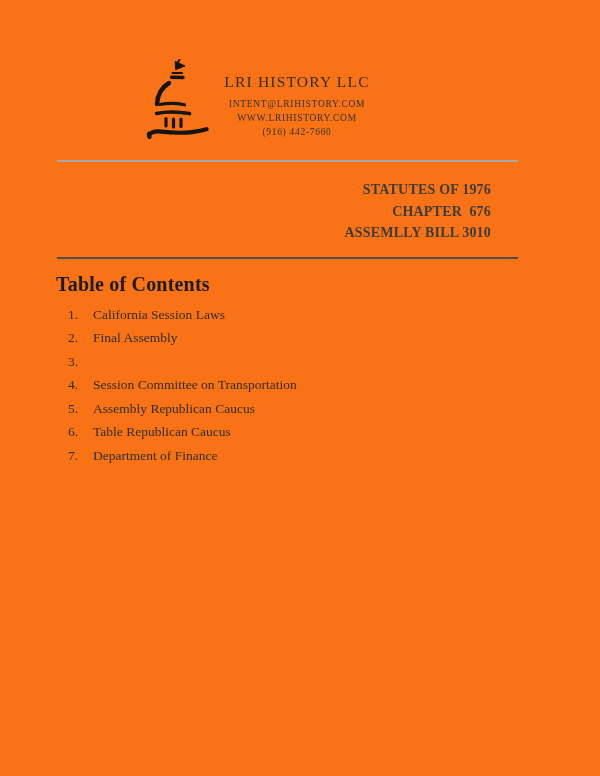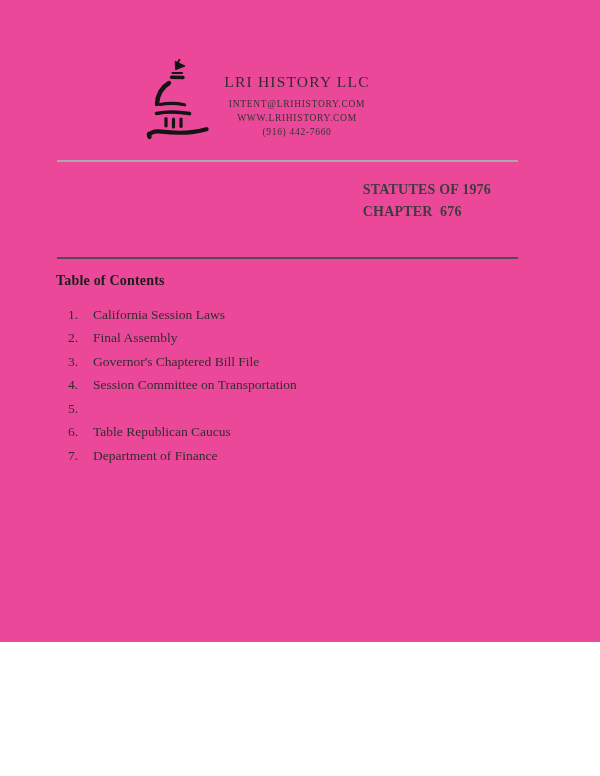--- a/index.html
+++ b/index.html
@@ -3,22 +3,22 @@
 <meta charset="utf-8">
 <style>
   html, body {
     margin: 0;
     padding: 0;
     background: #ffffff;
   }
   .page {
     position: relative;
     width: 600px;
-    height: 642px;
-    background: #ec4899;
+    height: 776px;
+    background: #f97316;
     overflow: hidden;
     font-family: "Liberation Serif", serif;
   }
 
   
   .logo {
     position: absolute;
     left: 146px;
     top: 59px;
     width: 66px;
@@ -62,37 +62,38 @@
     top: 257px;
     height: 1.5px;
     background: #4e4e4e;
   }
 
   
   .statutes {
     position: absolute;
     right: 109px;
     top: 179px;
+    text-align: right;
   }
   .statute-line {
     font-size: 14px;
     font-weight: bold;
     line-height: 21.5px;
     letter-spacing: 0.2px;
     color: #3c3c3c;
     white-space: pre;
   }
 
   
   .toc-title {
     position: absolute;
     left: 56px;
     top: 273px;
     margin: 0;
-    font-size: 14px;
+    font-size: 20px;
     font-weight: bold;
     letter-spacing: 0.2px;
     color: #1c1c1c;
   }
   .toc-list {
     position: absolute;
     left: 0;
     top: 303px;
     width: 600px;
     margin: 0;
@@ -143,49 +144,50 @@
     <div class="contact">INTENT@LRIHISTORY.COM</div>
     <div class="contact">WWW.LRIHISTORY.COM</div>
     <div class="contact">(916) 442-7660</div>
   </div>
 
   <div class="rule rule-top"></div>
 
   <div class="statutes">
     <div class="statute-line">STATUTES OF 1976</div>
     <div class="statute-line">CHAPTER  676</div>
+    <div class="statute-line">ASSEMLLY BILL 3010</div>
   </div>
 
   <div class="rule rule-bottom"></div>
 
   <h2 class="toc-title">Table of Contents</h2>
 
   <ol class="toc-list" id="toc-list">
     <li class="toc-item">
       <span class="toc-num">1.</span>
       <span class="toc-label">California Session Laws</span>
     </li>
 
     <li class="toc-item">
       <span class="toc-num">2.</span>
       <span class="toc-label">Final Assembly</span>
     </li>
 
     <li class="toc-item">
       <span class="toc-num">3.</span>
-      <span class="toc-label">Governor's Chaptered Bill File</span>
     </li>
 
     <li class="toc-item">
       <span class="toc-num">4.</span>
       <span class="toc-label">Session Committee on Transportation</span>
     </li>
 
     <li class="toc-item">
       <span class="toc-num">5.</span>
+      <span class="toc-label">Assembly Republican Caucus</span>
     </li>
 
     <li class="toc-item">
       <span class="toc-num">6.</span>
       <span class="toc-label">Table Republican Caucus</span>
     </li>
 
     <li class="toc-item">
       <span class="toc-num">7.</span>
       <span class="toc-label">Department of Finance</span>

